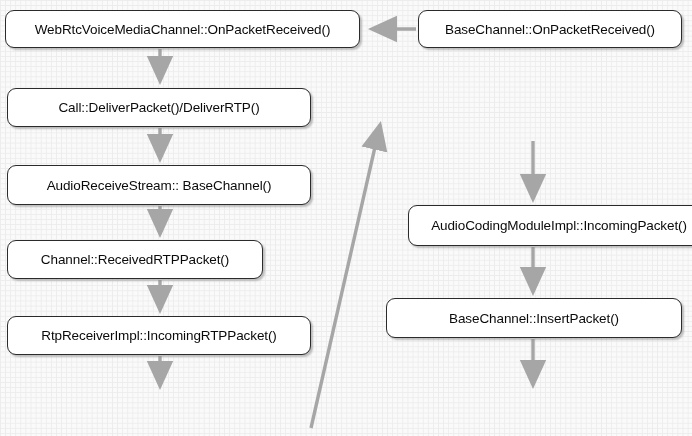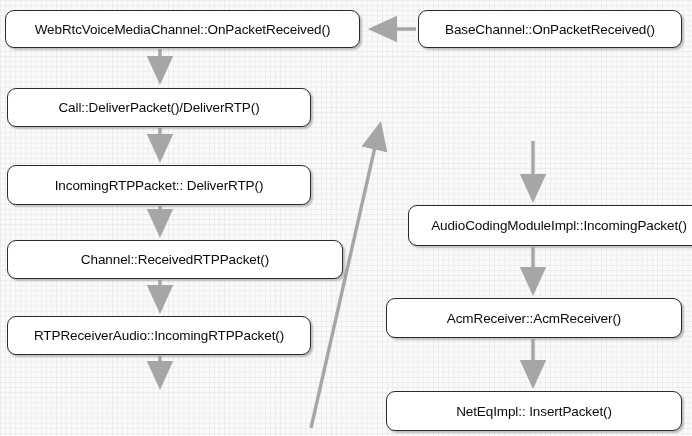--- a/index.html
+++ b/index.html
@@ -100,42 +100,39 @@
 
   <div class="node" id="node-n1" style="left:5px; top:10px; width:355px; height:38px;">
     <span>WebRtcVoiceMediaChannel::OnPacketReceived()</span>
   </div>
 
   <div class="node" id="node-n2" style="left:7px; top:88px; width:304px; height:39px;">
     <span>Call::DeliverPacket()/DeliverRTP()</span>
   </div>
 
   <div class="node" id="node-n3" style="left:7px; top:165px; width:304px; height:40px;">
-    <span>IncomingRTPPacket:: DeliverRTP()</span>
+    <span>AudioReceiveStream:: BaseChannel()</span>
   </div>
 
-  <div class="node" id="node-n4" style="left:7px; top:240px; width:336px; height:39px;">
+  <div class="node" id="node-n4" style="left:7px; top:240px; width:256px; height:39px;">
     <span>Channel::ReceivedRTPPacket()</span>
   </div>
 
   <div class="node" id="node-n5" style="left:7px; top:316px; width:304px; height:39px;">
-    <span>RTPReceiverAudio::IncomingRTPPacket()</span>
+    <span>RtpReceiverImpl::IncomingRTPPacket()</span>
   </div>
 
 
   <div class="node" id="node-n7" style="left:418px; top:10px; width:264px; height:38px;border-radius:9px;">
     <span>BaseChannel::OnPacketReceived()</span>
   </div>
 
 
   <div class="node" id="node-n9" style="left:380px; top:205px; width:302px; height:41px;margin-left:28px;">
     <span>AudioCodingModuleImpl::IncomingPacket()</span>
   </div>
 
   <div class="node" id="node-n10" style="left:386px; top:298px; width:296px; height:40px;">
-    <span>AcmReceiver::AcmReceiver()</span>
+    <span>BaseChannel::InsertPacket()</span>
   </div>
 
-  <div class="node" id="node-n11" style="left:386px; top:391px; width:296px; height:40px;">
-    <span>NetEqImpl:: InsertPacket()</span>
-  </div>
 
 </div>
 
 </body></html>

